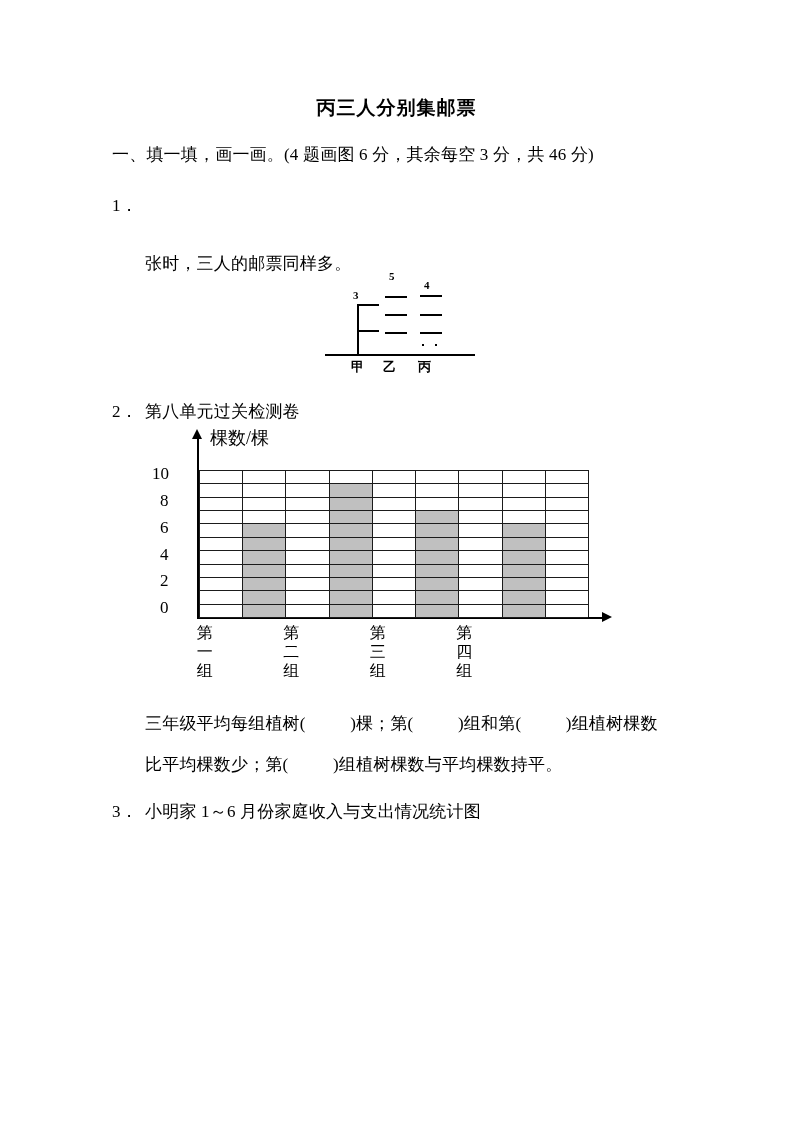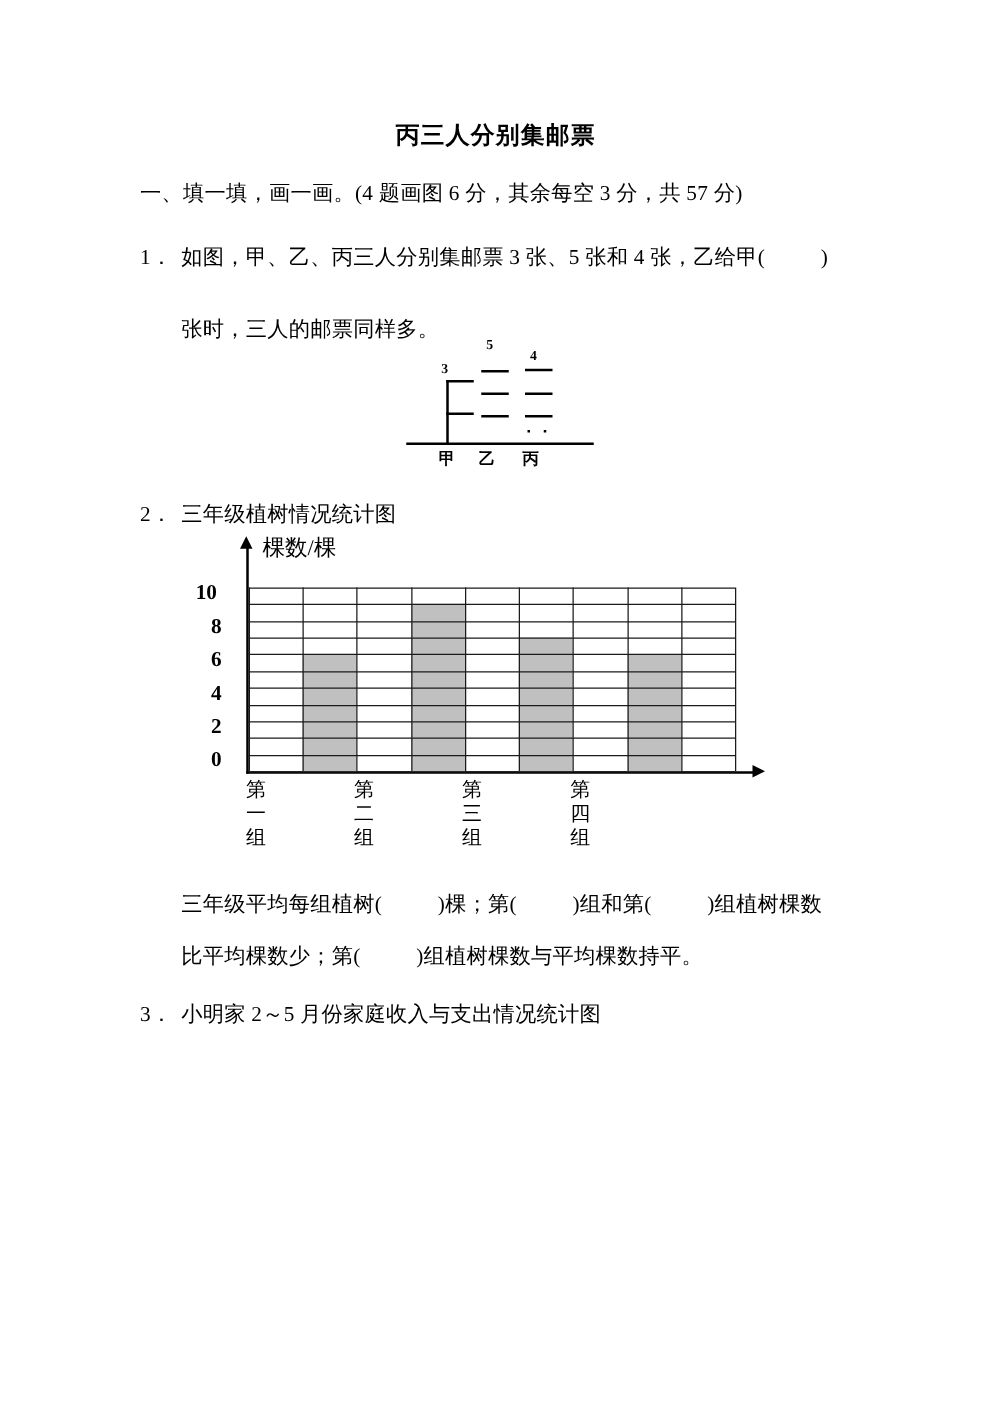--- a/index.html
+++ b/index.html
@@ -175,45 +175,44 @@
     height: 147px;
     border-left: 1.6px solid #1b1b1b;
   }
   .bar {
     position: absolute;
     background: #c0c0c0;
   }
   .ytick {
     position: absolute;
     width: 26px;
-    text-align: center;
+    text-align: left;
     font-size: 17px;
-    font-weight: bold;
+    font-weight: normal;
   }
   .xcat {
     position: absolute;
     top: 198px;
     width: 40px;
     text-align: center;
     font-size: 16px;
     line-height: 19px;
   }
   .xcat span { display: block; }
 </style>
 </head>
 <body>
 
 <div class="page">
 
   <div class="doc-title">丙三人分别集邮票</div>
 
-  <div class="section-head">一、填一填，画一画。(4 题画图 6 分，其余每空 3 分，共 57 分)</div>
+  <div class="section-head">一、填一填，画一画。(4 题画图 6 分，其余每空 3 分，共 46 分)</div>
 
   <div class="q-num" style="left:112px; top:194px;">1．</div>
-  <div class="q-line" style="left:145px; top:194px;">如图，甲、乙、丙三人分别集邮票 3 张、5 张和 4 张，乙给甲(          )</div>
   <div class="q-line" style="left:145px; top:252px;">张时，三人的邮票同样多。</div>
 
   <div class="stamp-fig">
     <div class="stamp-baseline"></div>
     <div class="stamp-vaxis"></div>
 
     <div class="stamp-count" style="left:28px; top:21px;">3</div>
     <div class="dash" style="left:32px; top:36px;"></div>
     <div class="dash" style="left:32px; top:62px;"></div>
     <div class="stamp-label" style="left:26px;">甲</div>
@@ -227,21 +226,21 @@
     <div class="stamp-count" style="left:99px; top:11px;">4</div>
     <div class="dash" style="left:95px; top:27px;"></div>
     <div class="dash" style="left:95px; top:46px;"></div>
     <div class="dash" style="left:95px; top:64px;"></div>
     <div class="dot" style="left:97px; top:76px;"></div>
     <div class="dot" style="left:110px; top:76px;"></div>
     <div class="stamp-label" style="left:93px;">丙</div>
   </div>
 
   <div class="q-num" style="left:112px; top:400px;">2．</div>
-  <div class="q-line" style="left:145px; top:400px;">三年级植树情况统计图</div>
+  <div class="q-line" style="left:145px; top:400px;">第八单元过关检测卷</div>
 
   <div class="chart2">
     <div class="c2-yarrow"></div>
     <div class="c2-yaxis"></div>
     <div class="c2-ylabel">棵数/棵</div>
     <div class="c2-xaxis"></div>
     <div class="c2-xarrow"></div>
 
     <div class="c2-grid">
 
@@ -301,15 +300,15 @@
       <span>第</span>
       <span>四</span>
       <span>组</span>
     </div>
   </div>
 
   <div class="q-line" style="left:145px; top:753px;">比平均棵数少；第(          )组植树棵数与平均棵数持平。</div>
   <div class="q-line" style="left:145px; top:712px;">三年级平均每组植树(          )棵；第(          )组和第(          )组植树棵数</div>
 
   <div class="q-num" style="left:112px; top:800px;">3．</div>
-  <div class="q-line" style="left:145px; top:800px;">小明家 2～5 月份家庭收入与支出情况统计图</div>
+  <div class="q-line" style="left:145px; top:800px;">小明家 1～6 月份家庭收入与支出情况统计图</div>
 
 </div>
 
 </body></html>

